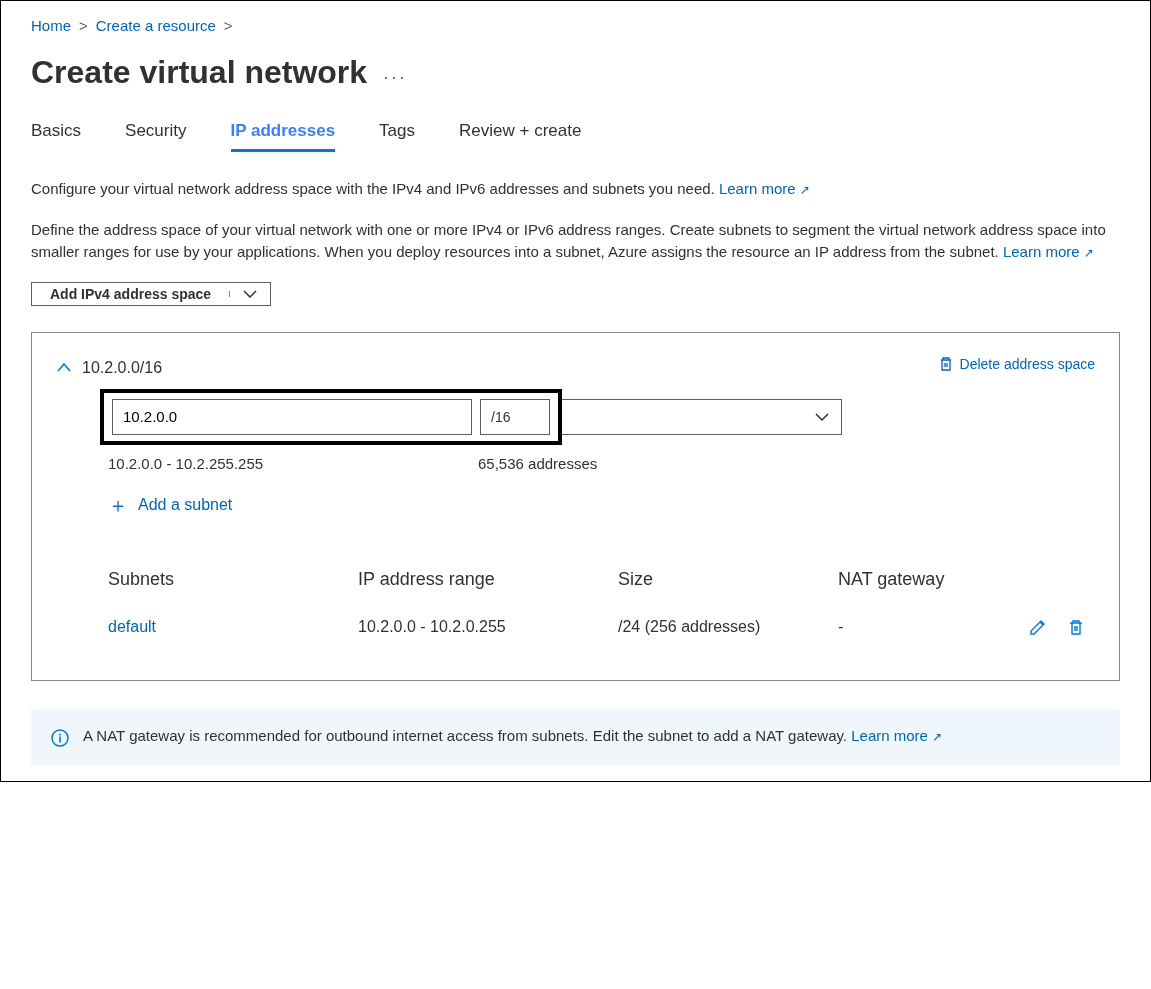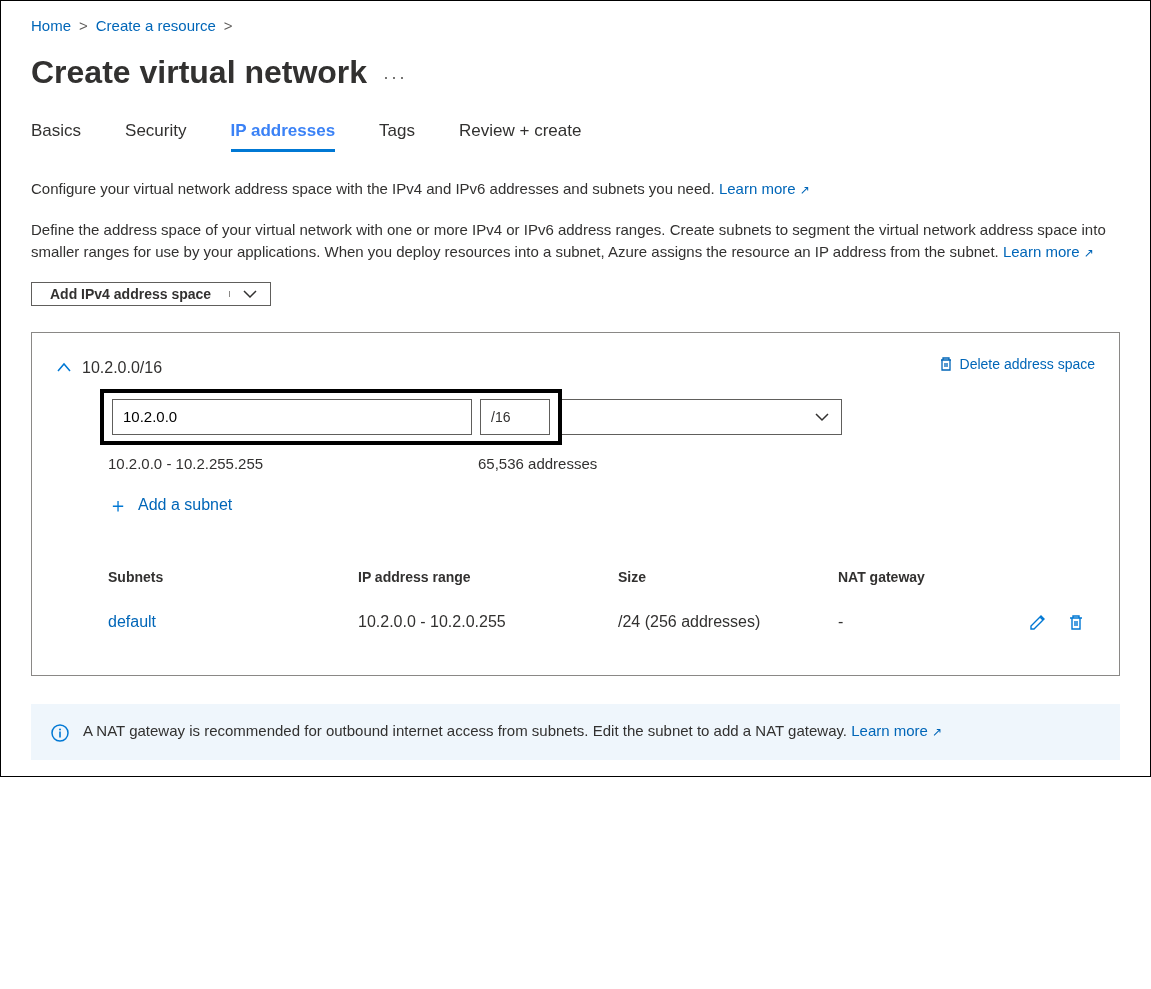--- a/index.html
+++ b/index.html
@@ -68,21 +68,21 @@
   .plus-icon { color: #0078d4; font-size: 20px; font-weight: 300; }
 
   
   .subnet-table { margin: 36px 0 0 52px; width: calc(100% - 52px); }
   .subnet-table .head, .subnet-table .row {
     display: grid;
     grid-template-columns: 250px 260px 220px 160px 1fr;
     align-items: center;
     padding: 14px 0;
   }
-  .subnet-table .head { font-weight: 700; font-size: 14px; }
+  .subnet-table .head { font-weight: 400; font-size: 18px; }
   .subnet-table .row { font-size: 16px; }
   .row-actions { display: flex; gap: 20px; justify-content: flex-end; padding-right: 10px; }
   .act-icon { color: #0078d4; cursor: pointer; }
 
   
   .info-box {
     background: #eff6fc; padding: 18px 20px; margin-top: 28px;
     display: flex; gap: 14px; align-items: flex-start; font-size: 15px;
   }
   .info-icon { color: #0078d4; flex-shrink: 0; margin-top: 2px; }

